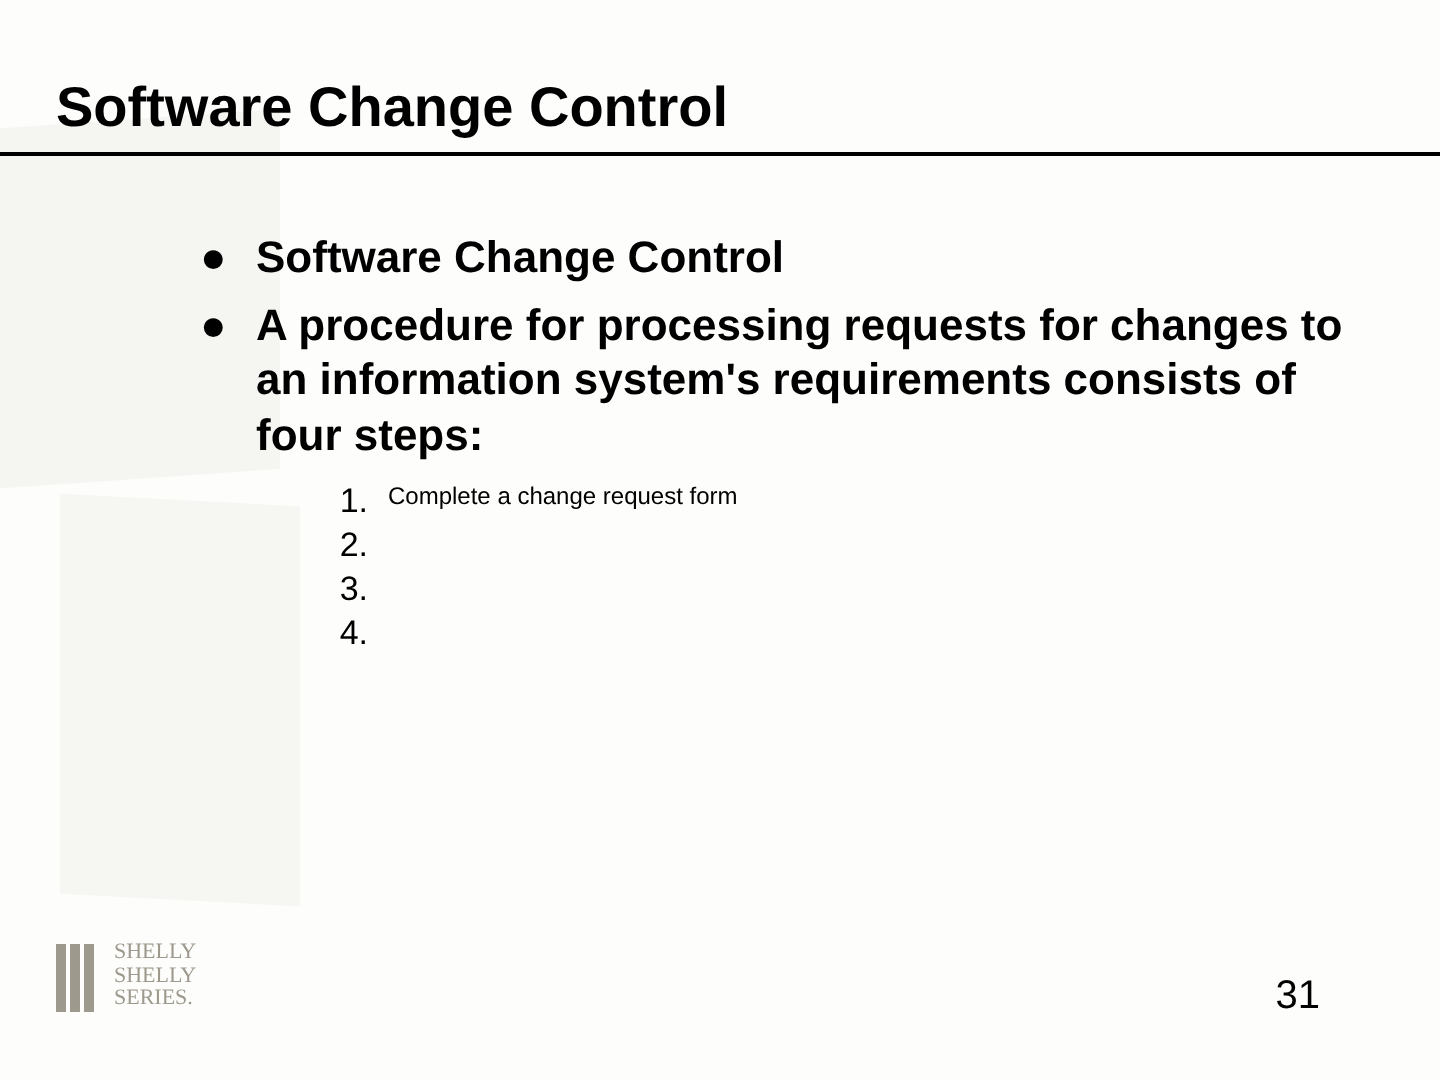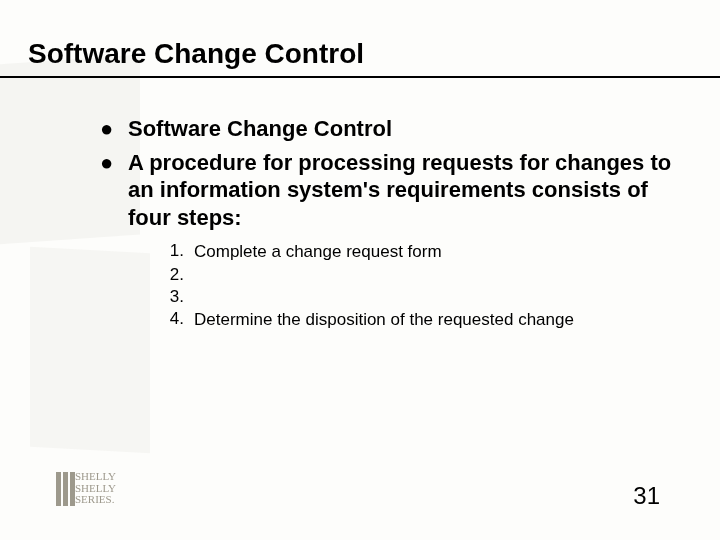--- a/index.html
+++ b/index.html
@@ -88,45 +88,44 @@
   }
   .num {
     width: 28px;
     flex-shrink: 0;
     font-size: 17px;
     color: #000;
     text-align: right;
     padding-right: 10px;
   }
   .num-text {
-    font-size: 17px;
+    font-size: 12px;
     color: #000;
     line-height: 1.3;
   }
 
   .page-num {
     position: absolute;
     bottom: 30px;
     right: 60px;
-    font-size: 24px;
+    font-size: 20px;
     color: #000;
     z-index: 2;
   }
 
   
   .logo {
     position: absolute;
     left: 28px;
     bottom: 34px;
     display: flex;
     align-items: flex-end;
-    gap: 0;
+    gap: 10px;
     opacity: 0.65;
     z-index: 2;
-    margin-left: 28px;
   }
   .logo-bars {
     display: flex;
     gap: 2px;
   }
   .logo-bar {
     width: 5px;
     height: 34px;
     background: #6b6452;
   }
@@ -168,21 +167,20 @@
       <div class="num-text">Complete a change request form</div>
     </div>
     <div class="num-row">
       <div class="num">2.</div>
     </div>
     <div class="num-row">
       <div class="num">3.</div>
     </div>
     <div class="num-row">
       <div class="num">4.</div>
-      <div class="num-text">Determine the disposition of the requested change</div>
     </div>
   </div>
 
 </div>
 
 <div class="logo">
   <div class="logo-bars">
     <div class="logo-bar"></div>
     <div class="logo-bar"></div>
     <div class="logo-bar"></div>

